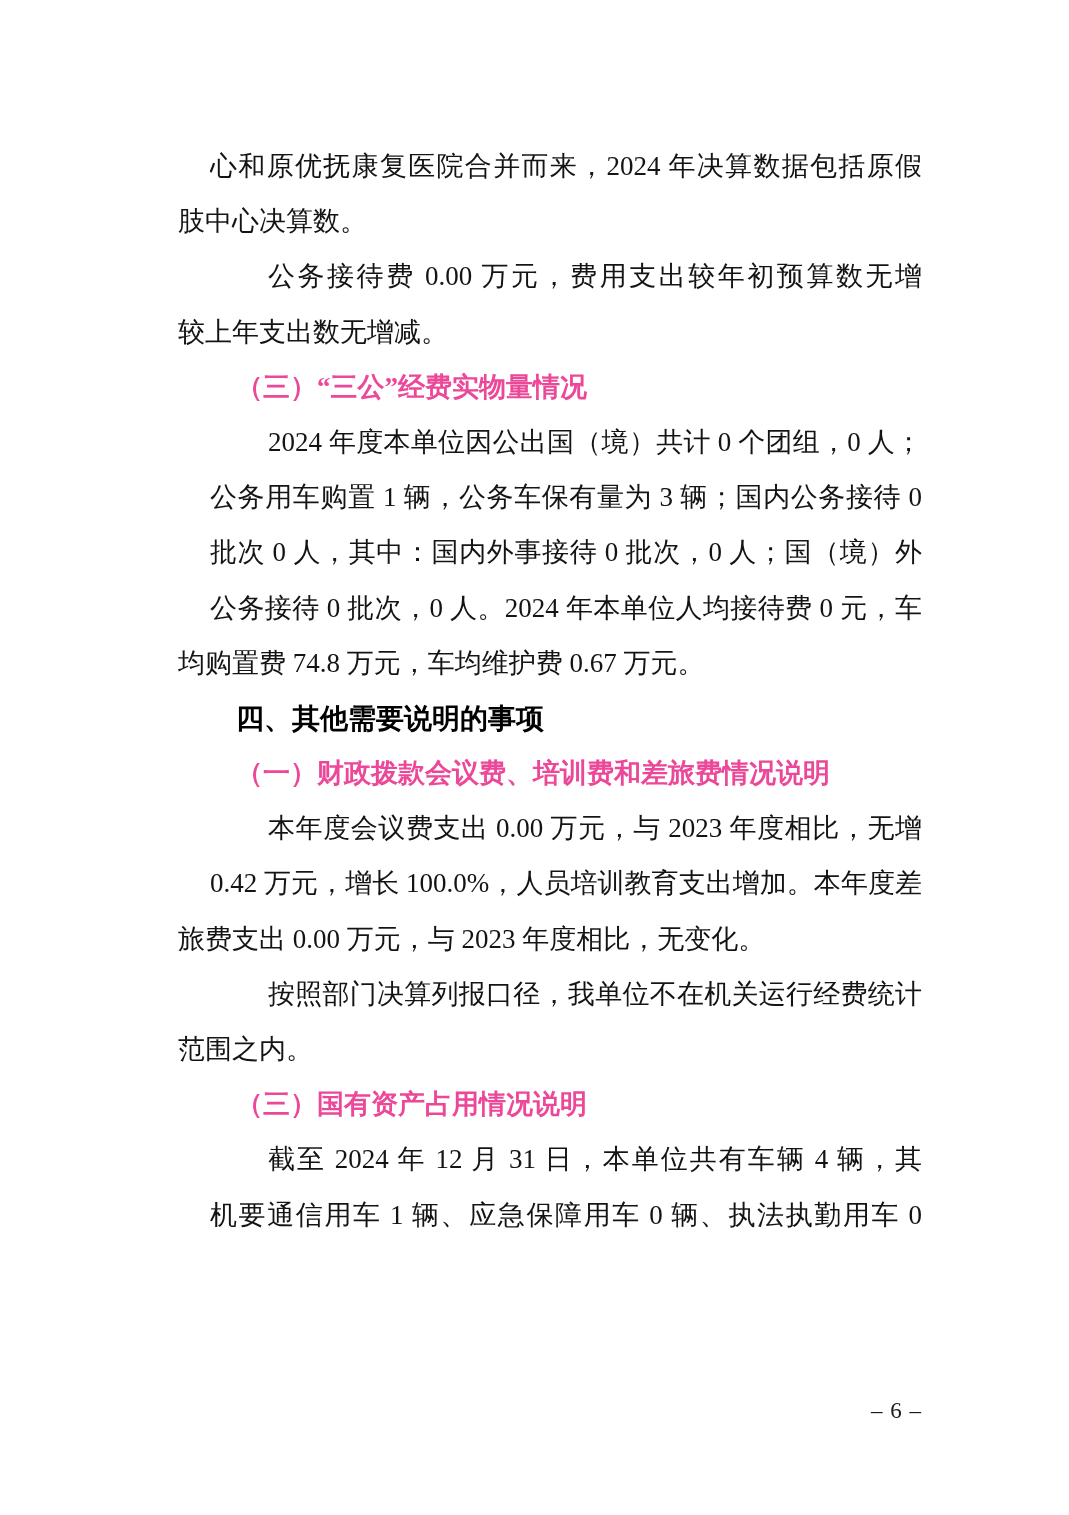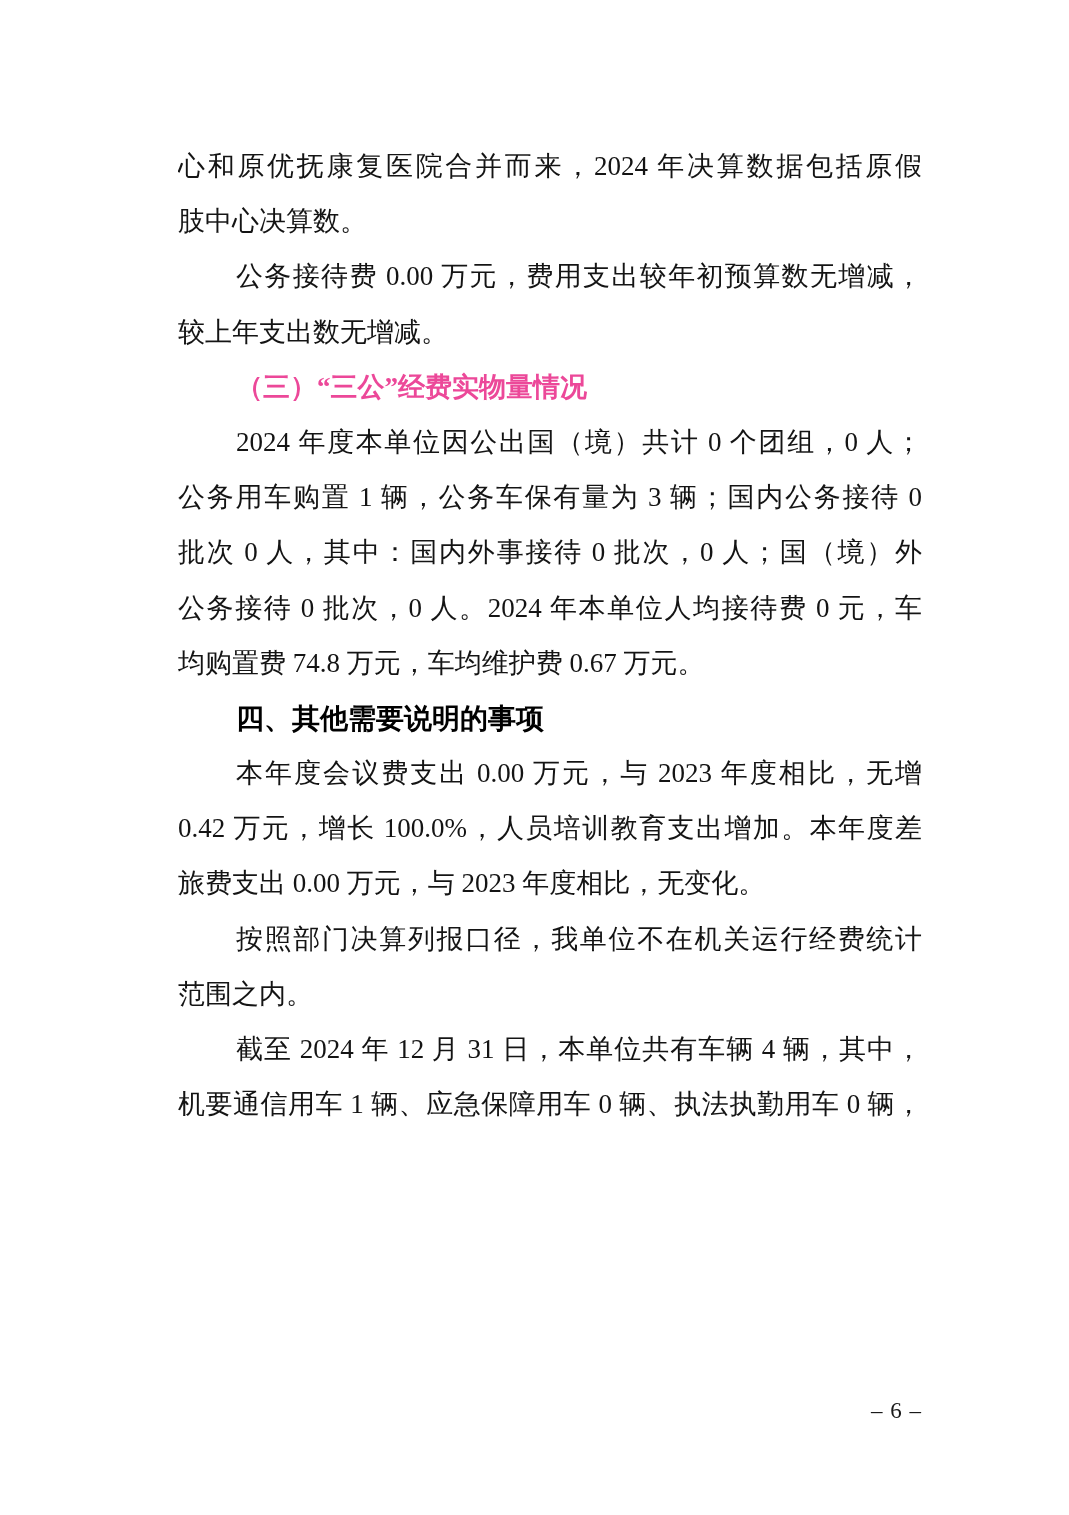--- a/index.html
+++ b/index.html
@@ -26,20 +26,21 @@
     font-size: 27px;
     height: 55.2px;
     line-height: 55.2px;
     overflow: hidden;
     text-align: left;
     color: #141414;
   }
   .line.justify {
     text-align: justify;
     text-align-last: justify;
+    margin-left: 32px;
   }
   .line.indent {
     text-indent: 58px;
   }
   .line.h1 {
     font-family: "Liberation Sans", "DejaVu Sans", sans-serif;
     font-weight: bold;
     font-size: 28px;
     color: #000000;
   }
@@ -68,22 +69,24 @@
     <div class="line">肢中心决算数。</div>
     <div class="line indent justify">公务接待费 0.00 万元，费用支出较年初预算数无增减，</div>
     <div class="line">较上年支出数无增减。</div>
     <div class="line indent h2">（三）“三公”经费实物量情况</div>
     <div class="line indent justify">2024 年度本单位因公出国（境）共计 0 个团组，0 人；</div>
     <div class="line justify">公务用车购置 1 辆，公务车保有量为 3 辆；国内公务接待 0</div>
     <div class="line justify">批次 0 人，其中：国内外事接待 0 批次，0 人；国（境）外</div>
     <div class="line justify">公务接待 0 批次，0 人。2024 年本单位人均接待费 0 元，车</div>
     <div class="line">均购置费 74.8 万元，车均维护费 0.67 万元。</div>
     <div class="line indent h1">四、其他需要说明的事项</div>
+    <div class="line indent h2">（一）财政拨款会议费、培训费和差旅费情况说明</div>
     <div class="line indent justify">本年度会议费支出 0.00 万元，与 2023 年度相比，无增</div>
     <div class="line justify">0.42 万元，增长 100.0%，人员培训教育支出增加。本年度差</div>
     <div class="line">旅费支出 0.00 万元，与 2023 年度相比，无变化。</div>
     <div class="line indent justify">按照部门决算列报口径，我单位不在机关运行经费统计</div>
     <div class="line">范围之内。</div>
+    <div class="line indent h2">（三）国有资产占用情况说明</div>
     <div class="line indent justify">截至 2024 年 12 月 31 日，本单位共有车辆 4 辆，其中，</div>
     <div class="line justify">机要通信用车 1 辆、应急保障用车 0 辆、执法执勤用车 0 辆，</div>
   </div>
   <div class="page-number">– 6 –</div>
 </div>
 
 </body></html>

